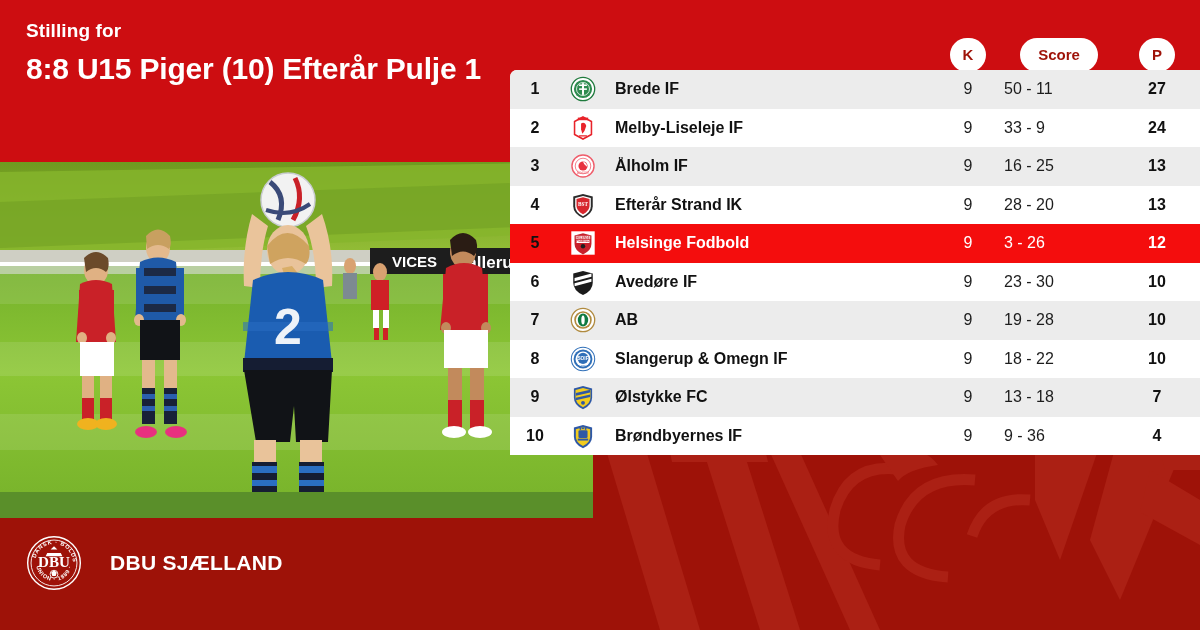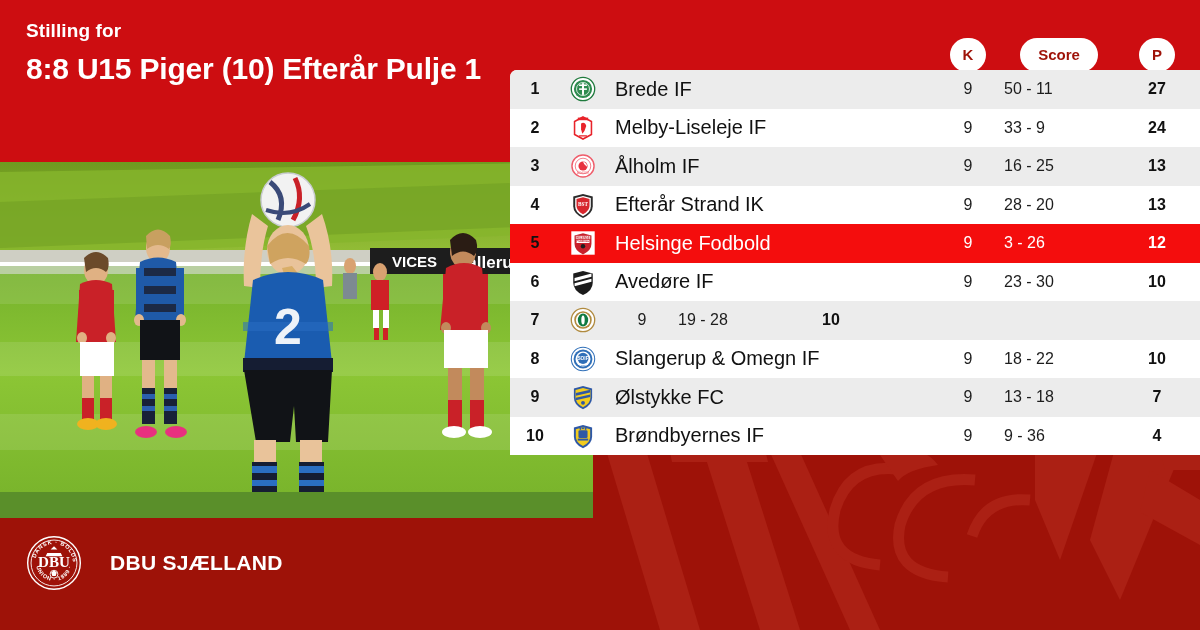--- a/index.html
+++ b/index.html
@@ -70,21 +70,21 @@
     text-align: center;
     font-size: 16px; font-weight: bold; color: #111111;
   }
   .c-logo {
     width: 46px; flex: 0 0 46px;
     display: flex; align-items: center; justify-content: center;
   }
   .c-logo svg { display: block; }
   .c-team {
     flex: 1 1 auto; padding-left: 9px;
-    font-size: 20px; font-weight: normal; color: #111111;
+    font-size: 16px; font-weight: bold; color: #111111;
     white-space: nowrap; overflow: hidden;
   }
   .row.hl .c-team { color: #ffffff; }
   .c-k {
     width: 72px; flex: 0 0 72px; text-align: center;
     font-size: 16px; color: #1d1d1d; font-weight: normal;
   }
   .row.hl .c-k { color: #ffffff; }
   .c-score {
     width: 110px; flex: 0 0 110px; 
@@ -426,20 +426,21 @@
         <div class="c-rank">7</div>
         <div class="c-logo">
           <svg width="26" height="26" viewBox="0 0 40 40">
             <circle cx="20" cy="20" r="18" fill="#ffffff" stroke="#b08a3e" stroke-width="2"></circle>
        <circle cx="20" cy="20" r="13.5" fill="#b08a3e"></circle>
        <circle cx="20" cy="20" r="11" fill="#ffffff"></circle>
        <ellipse cx="20" cy="20" rx="8" ry="10" fill="#0f7a42"></ellipse>
        <ellipse cx="20" cy="20" rx="2.6" ry="7" fill="#ffffff"></ellipse>
           </svg>
         </div>
+        <div class="c-team">AB</div>
         <div class="c-k">9</div>
         <div class="c-score">19 - 28</div>
         <div class="c-p">10</div>
       </div>
       <div class="row">
         <div class="c-rank">8</div>
         <div class="c-logo">
           <svg width="26" height="26" viewBox="0 0 40 40">
             <circle cx="20" cy="20" r="18" fill="#ffffff" stroke="#2f6fb8" stroke-width="1.6"></circle>
        <circle cx="20" cy="20" r="14.5" fill="#2f6fb8"></circle>

